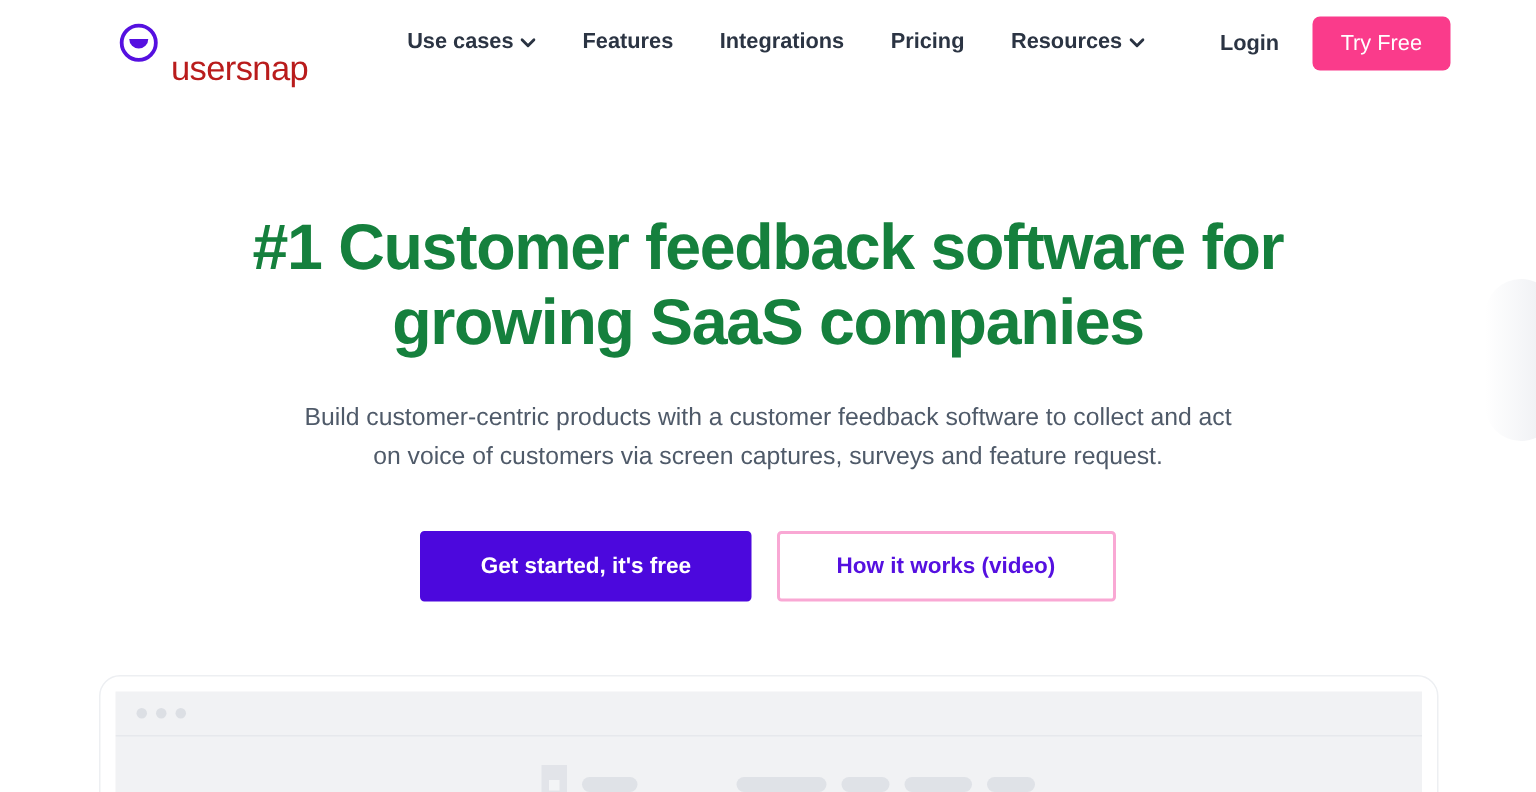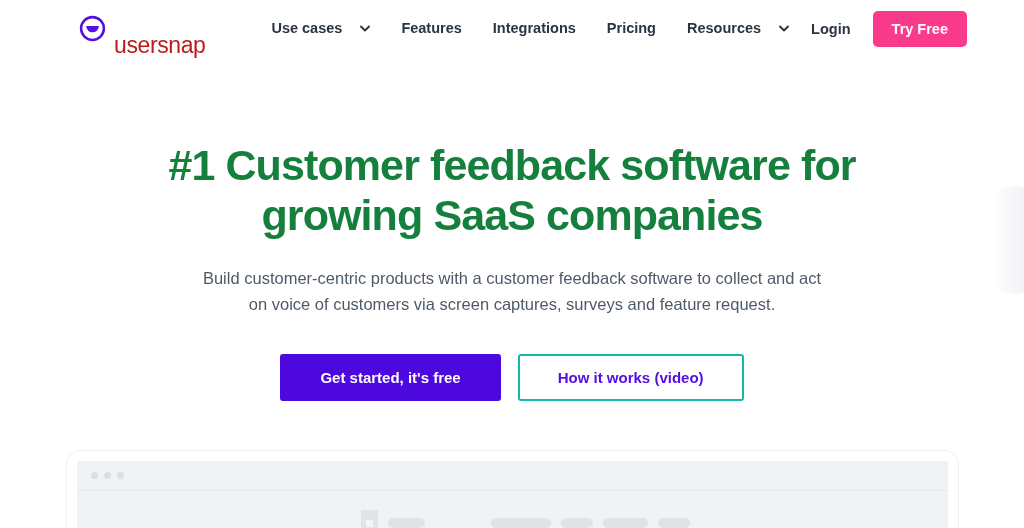--- a/index.html
+++ b/index.html
@@ -65,21 +65,21 @@
   .nav {
     display: flex;
     align-items: center;
     gap: 31px;
     margin-left: 66px;
   }
 
   .nav-item {
     display: flex;
     align-items: center;
-    gap: 18px;
+    gap: 5px;
     font-size: 14.5px;
     font-weight: bold;
     color: #2B3443;
     cursor: pointer;
     white-space: nowrap;
     line-height: 1;
   }
 
   .chev {
     display: block;
@@ -100,21 +100,21 @@
     color: #2B3443;
     text-decoration: none;
     cursor: pointer;
     white-space: nowrap;
   }
 
   .try-free-btn {
     background: #FA3B8B;
     color: #ffffff;
     font-size: 14.5px;
-    font-weight: bold;
+    font-weight: normal;
     border: none;
     border-radius: 5px;
     padding: 10px 19px;
     cursor: pointer;
     font-family: inherit;
     white-space: nowrap;
   }
 
   
   .hero {
@@ -163,21 +163,21 @@
     cursor: pointer;
     font-family: inherit;
     white-space: nowrap;
   }
 
   .btn-secondary {
     background: #ffffff;
     color: #5510E0;
     font-size: 15px;
     font-weight: bold;
-    border: 2px solid #14b8a6;
+    border: 2px solid #f9a8d4;
     border-radius: 3px;
     padding: 13px 38px;
     cursor: pointer;
     font-family: inherit;
     white-space: nowrap;
   }
 
   
   .mockup-wrap {
     position: relative;

